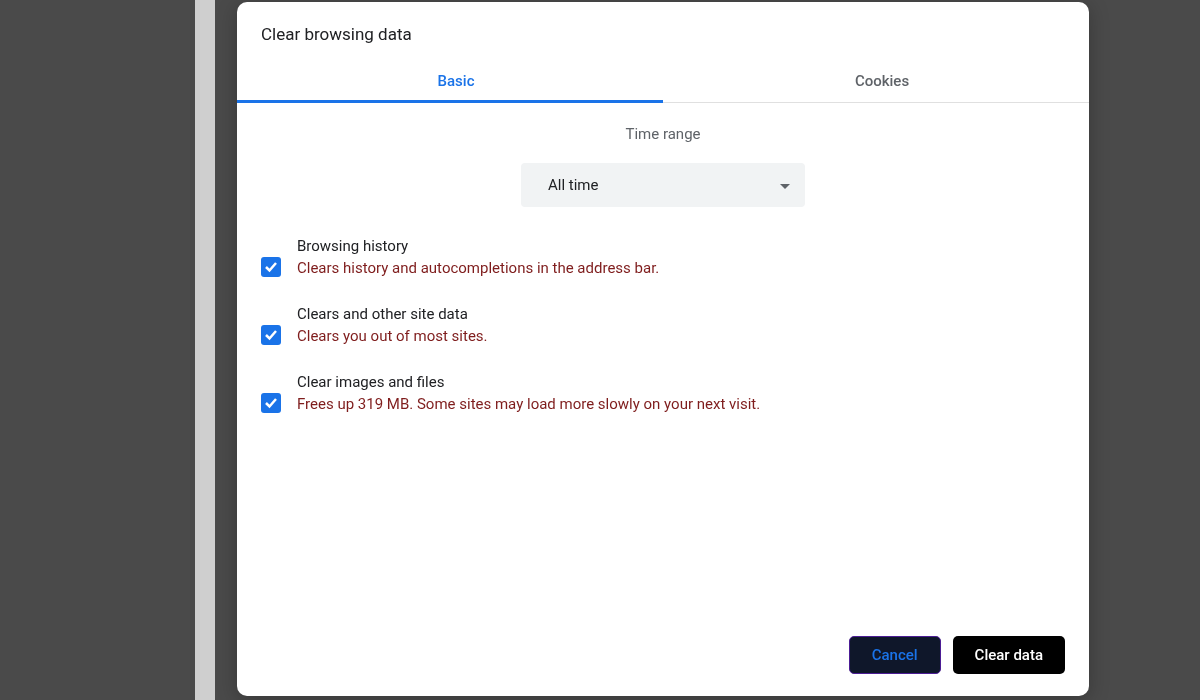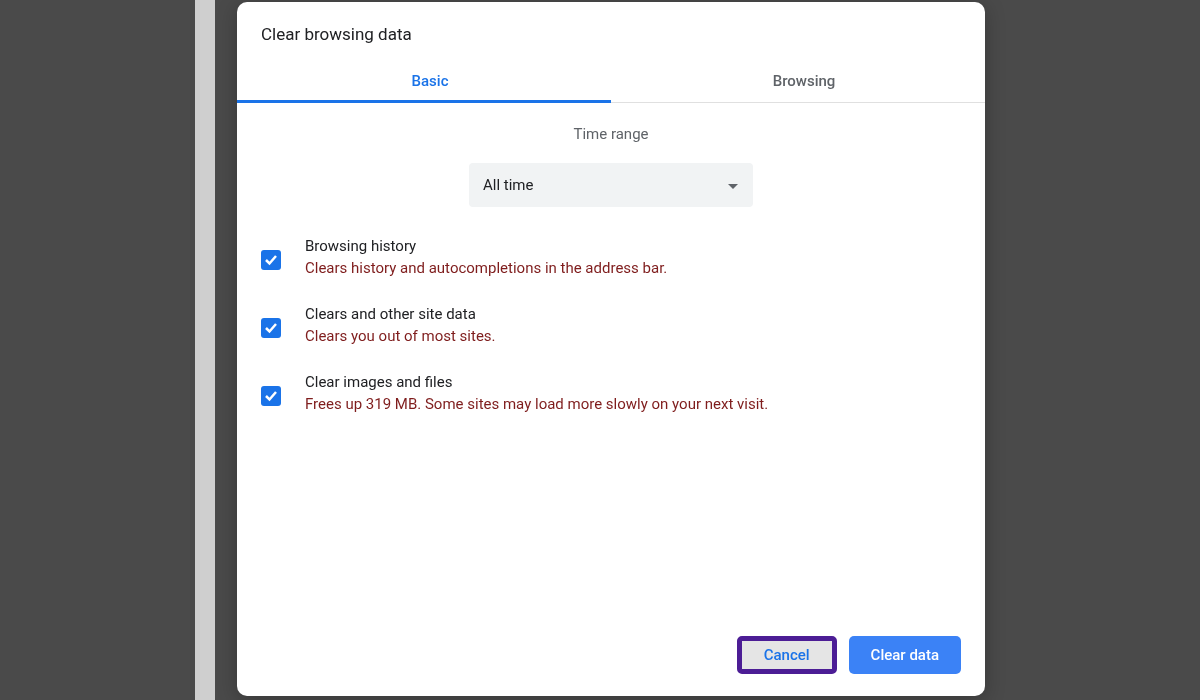--- a/index.html
+++ b/index.html
@@ -28,21 +28,21 @@
       right: 228px;
       top: 55px;
       width: 6px;
       height: 50px;
       background: #1a73e8;
     }
     .dialog {
       position: absolute;
       left: 237px;
       top: 2px;
-      width: 748px;
+      width: 852px;
       height: 694px;
       background: #ffffff;
       border-radius: 10px;
       box-shadow: 0 4px 20px rgba(0,0,0,0.25);
       display: flex;
       flex-direction: column;
     }
     .dialog-title {
       font-size: 17px;
       color: #202124;
@@ -98,30 +98,31 @@
       width: 284px;
       height: 44px;
       background: #f1f3f4;
       border-radius: 4px;
       padding: 0 14px;
       cursor: pointer;
     }
     .select-value {
       font-size: 15px;
       color: #202124;
+      margin-left: 13px;
     }
     .select-arrow svg {
       width: 12px;
       height: 8px;
       fill: #5f6368;
     }
     .option-row {
       display: flex;
-      align-items: center;
-      gap: 24px;
+      align-items: flex-end;
+      gap: 16px;
       margin-bottom: 28px;
     }
     .checkbox {
       width: 20px;
       height: 20px;
       background: #1a73e8;
       border-radius: 3px;
       margin-top: 6px;
       display: flex;
       align-items: center;
@@ -160,43 +161,43 @@
       padding: 0 22px;
       border-radius: 5px;
       font-size: 15px;
       font-weight: 500;
       cursor: pointer;
       display: flex;
       align-items: center;
       justify-content: center;
     }
     .btn-secondary {
-      background: #e5e5e5;
-      border: 5px solid #4c1d95;
+      background: #0f172a;
+      border: 1px solid #4c1d95;
       color: #1a73e8;
     }
     .btn-primary {
-      background: #3b82f6;
+      background: #000000;
       color: #fff;
       border: none;
       text-align: center;
     }
   </style>
 </head>
 <body>
 
 <div class="backdrop-left"></div>
 <div class="backdrop-right"></div>
 
 <div class="dialog">
   <div class="dialog-title">Clear browsing data</div>
 
   <div class="tabs">
     <div class="tab active">Basic</div>
-    <div class="tab">Browsing</div>
+    <div class="tab">Cookies</div>
   </div>
 
   <div class="dialog-body">
     <div class="timerange-row">
       <span class="timerange-label">Time range</span>
       <div class="select">
         <span class="select-value">All time</span>
         <span class="select-arrow">
           <svg viewBox="0 0 12 8">
               <path d="M1 1 L6 6 L11 1 Z"></path>

